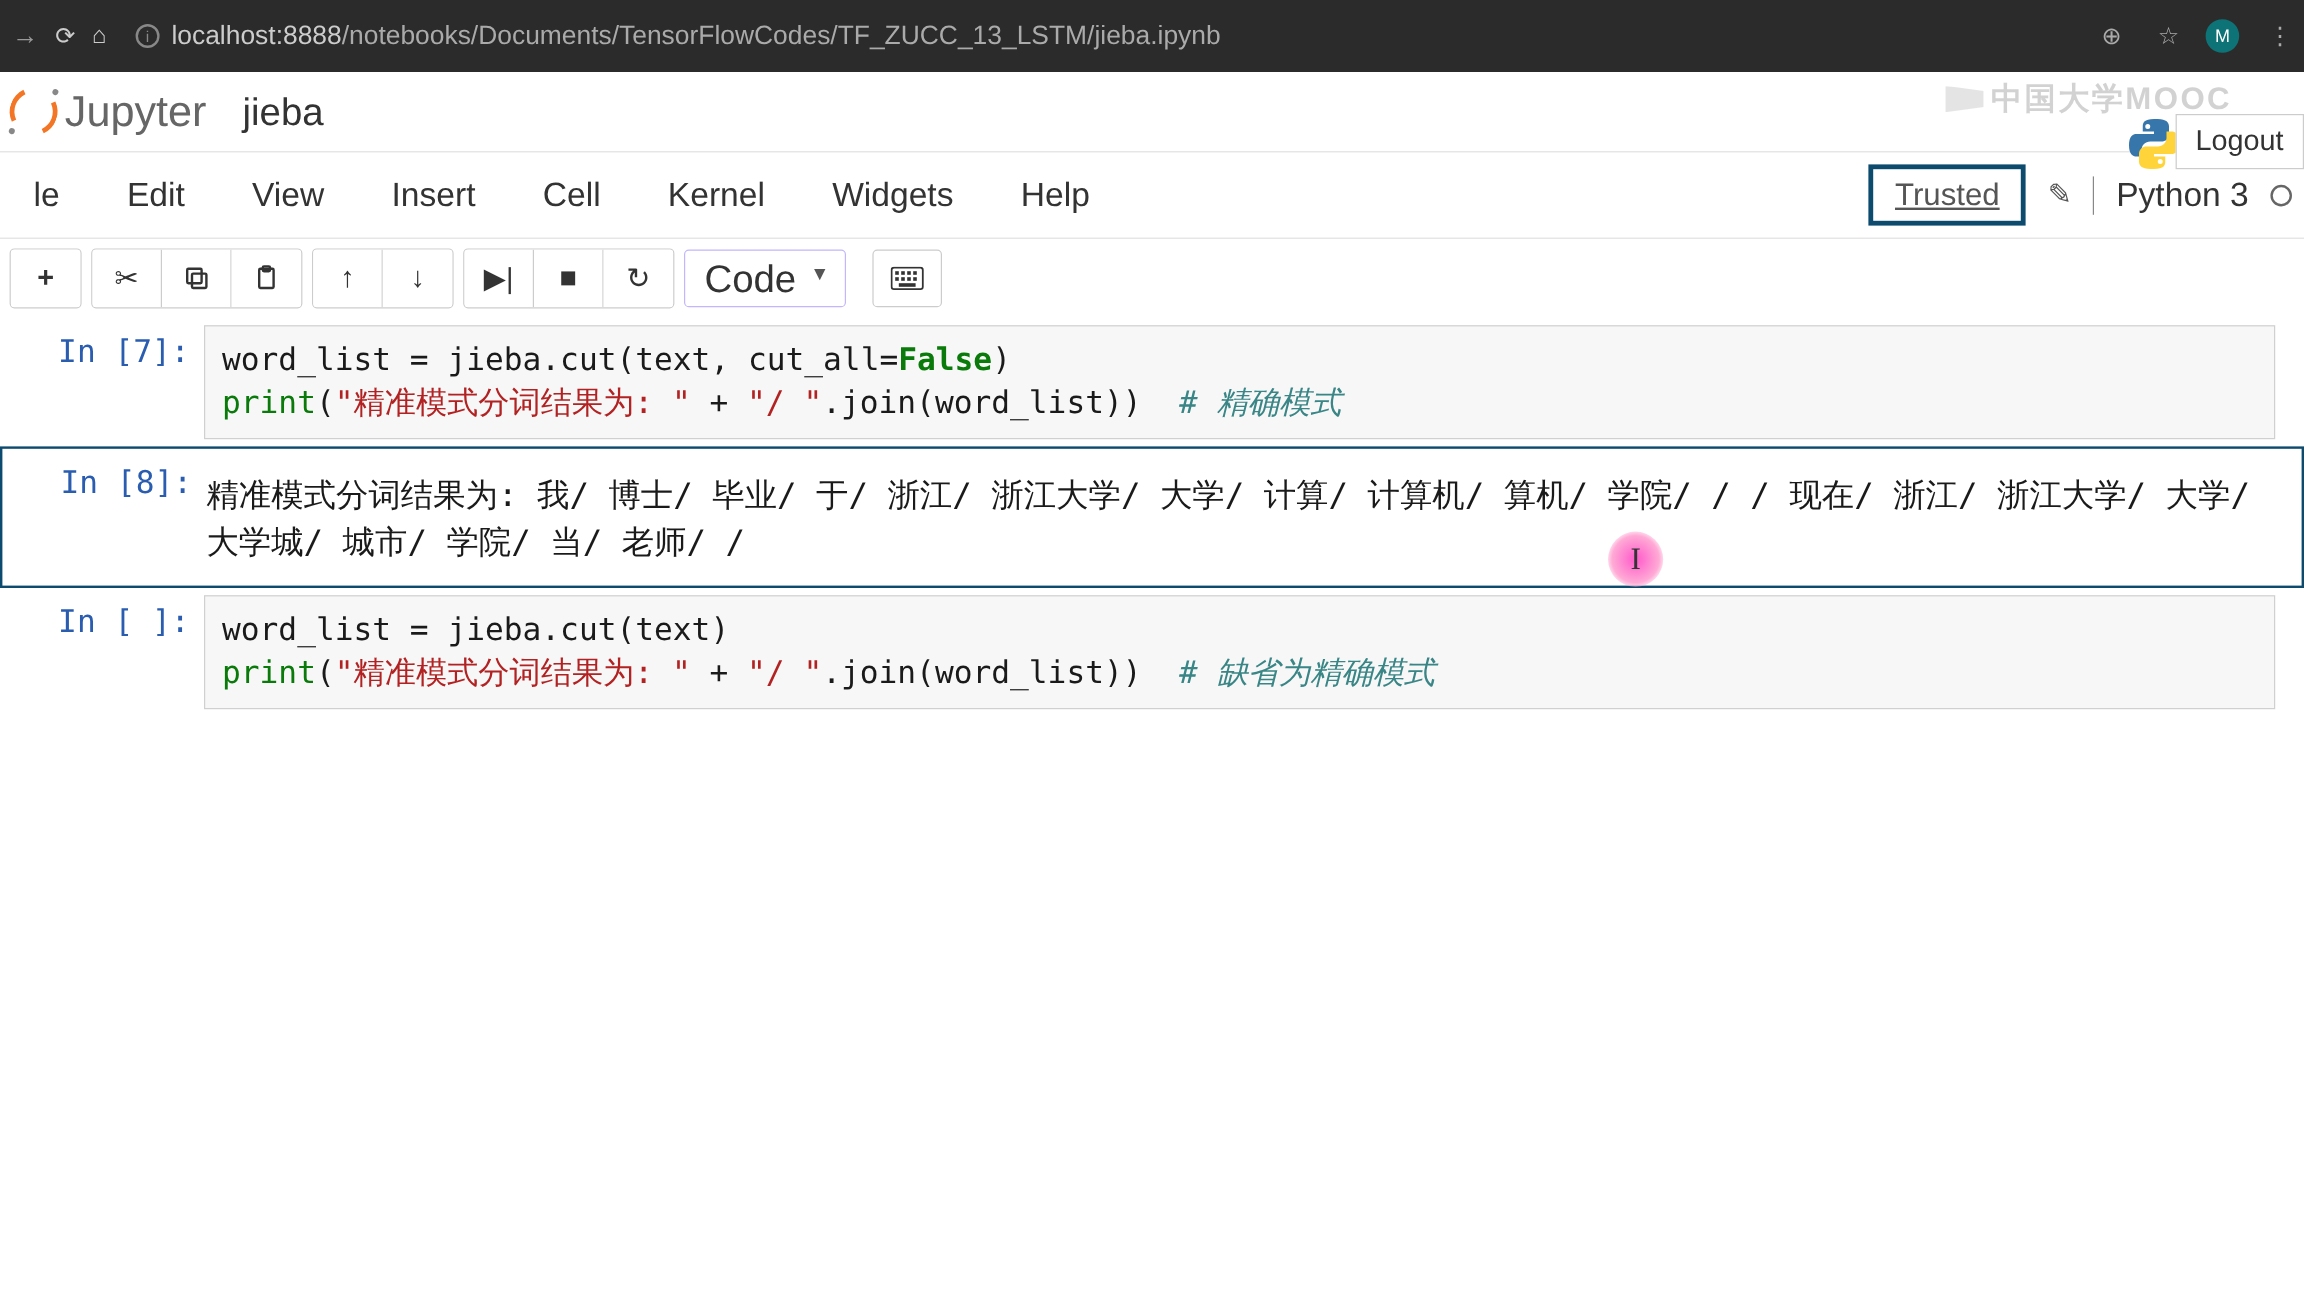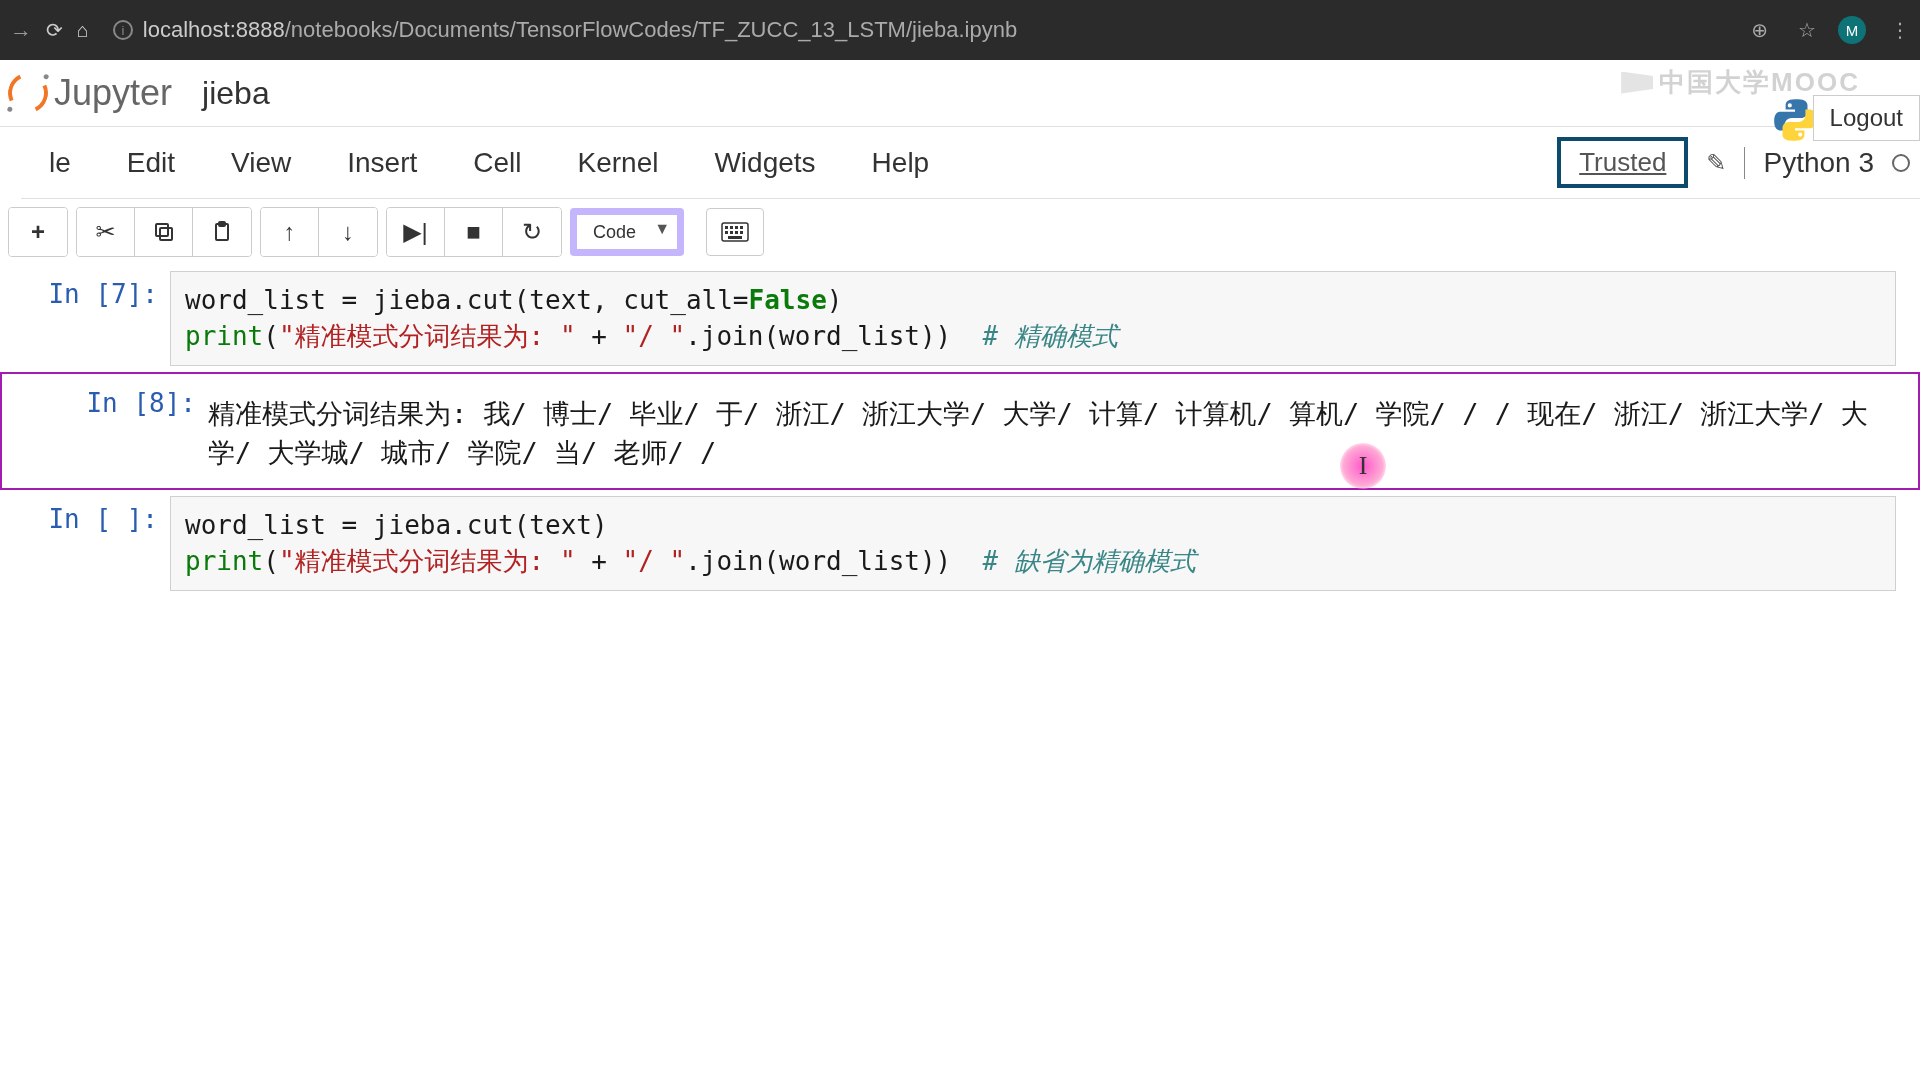--- a/index.html
+++ b/index.html
@@ -26,44 +26,44 @@
 .jupyter-logo-icon::before { top: -8px; right: 2px; }
 .jupyter-logo-icon::after { bottom: -8px; left: 2px; }
 .notebook-name { font-size: 32px; color: #333; margin-left: 30px; font-weight: 400; }
 .watermark { position: absolute; right: 60px; top: 5px; color: #c0c0c0; font-size: 26px; font-weight: bold; letter-spacing: 2px; opacity: 0.7; display: flex; align-items: center; gap: 6px; }
 .watermark-flag { width: 32px; height: 22px; background: #c0c0c0; opacity: 0.6; clip-path: polygon(0 0, 100% 20%, 100% 80%, 0 100%); }
 .logout-btn { position: absolute; right: 0; top: 35px; border: 1px solid #ccc; padding: 8px 16px; font-size: 24px; color: #333; background: #fff; }
 .python-logo { position: absolute; right: 100px; top: 35px; }
 .python-logo svg { width: 50px; height: 50px; }
 
 
-.menu-bar { display: flex; align-items: center; padding: 10px 0 10px 0; border-bottom: 1px solid #e0e0e0; font-size: 28px; color: #333; margin-left: 21px; }
+.menu-bar { display: flex; align-items: center; padding: 10px 0 10px 0; border-bottom: 1px solid #e0e0e0; font-size: 28px; color: #333; }
 .menu-bar .menu-item { padding: 8px 28px; cursor: pointer; }
 .menu-right { margin-left: auto; display: flex; align-items: center; gap: 18px; padding-right: 10px; }
 .trusted-box { border: 4px solid #0c4a6e; padding: 6px 18px; font-size: 26px; color: #555; text-decoration: underline; }
 .pencil-icon { font-size: 24px; color: #555; }
 .divider-v { width: 1px; height: 32px; background: #888; }
 .kernel-name { font-size: 28px; color: #333; }
 .kernel-status { width: 18px; height: 18px; border: 2px solid #666; border-radius: 50%; }
 
 
 .toolbar { display: flex; align-items: center; padding: 8px 0; gap: 8px; padding-left: 8px; }
 .tool-group { display: flex; border: 1px solid #ccc; border-radius: 4px; overflow: hidden; }
 .tool-btn { width: 58px; height: 48px; display: flex; align-items: center; justify-content: center; font-size: 24px; color: #333; background: #fff; border-right: 1px solid #ccc; cursor: pointer; }
 .tool-btn:last-child { border-right: none; }
 .tool-btn svg { width: 24px; height: 24px; }
-.cell-type-select { border: 7px solid #c4b5fd; border-radius: 4px; height: 48px; padding: 0 40px 0 16px; font-size: 18px; color: #333; background: #fff; appearance: none; position: relative; }
+.cell-type-select { border: 1px solid #c4b5fd; border-radius: 4px; height: 48px; padding: 0 40px 0 16px; font-size: 32px; color: #333; background: #fff; appearance: none; position: relative; }
 .select-wrap { position: relative; }
 .select-wrap::after { content: '▼'; position: absolute; right: 14px; top: 12px; font-size: 16px; color: #555; pointer-events: none; }
 .keyboard-btn { border: 1px solid #ccc; border-radius: 4px; width: 58px; height: 48px; display: flex; align-items: center; justify-content: center; margin-left: 14px; }
 
 
 .notebook-container { padding: 0; overflow-y: auto; height: calc(100vh - 280px); }
 .cell { display: flex; padding: 6px 10px 6px 0; }
-.cell.selected { border: 2px solid #a21caf; padding-left: 36px; }
+.cell.selected { border: 2px solid #0c4a6e; }
 .prompt { width: 170px; text-align: right; padding: 8px 12px 0 0; font-family: "DejaVu Sans Mono", Menlo, Consolas, monospace; font-size: 26px; color: #2a5db0; white-space: pre; }
 .cell-body { flex: 1; padding-right: 14px; }
 .input-area { border: 1px solid #d0d0d0; background: #f7f7f7; padding: 10px 14px; font-family: "DejaVu Sans Mono", Menlo, Consolas, monospace; font-size: 26px; line-height: 1.4; white-space: pre-wrap; color: #1a1a1a; }
 .output-area { padding: 14px 14px 10px 0; font-family: "DejaVu Sans Mono", Menlo, Consolas, monospace; font-size: 27px; line-height: 1.45; color: #1a1a1a; white-space: pre-wrap; }
 
 
 .kw-false { color: #0a7a0a; font-weight: bold; }
 .kw-true { color: #0a7a0a; font-weight: bold; }
 .builtin { color: #0a7a0a; }
 .str { color: #b22222; }

